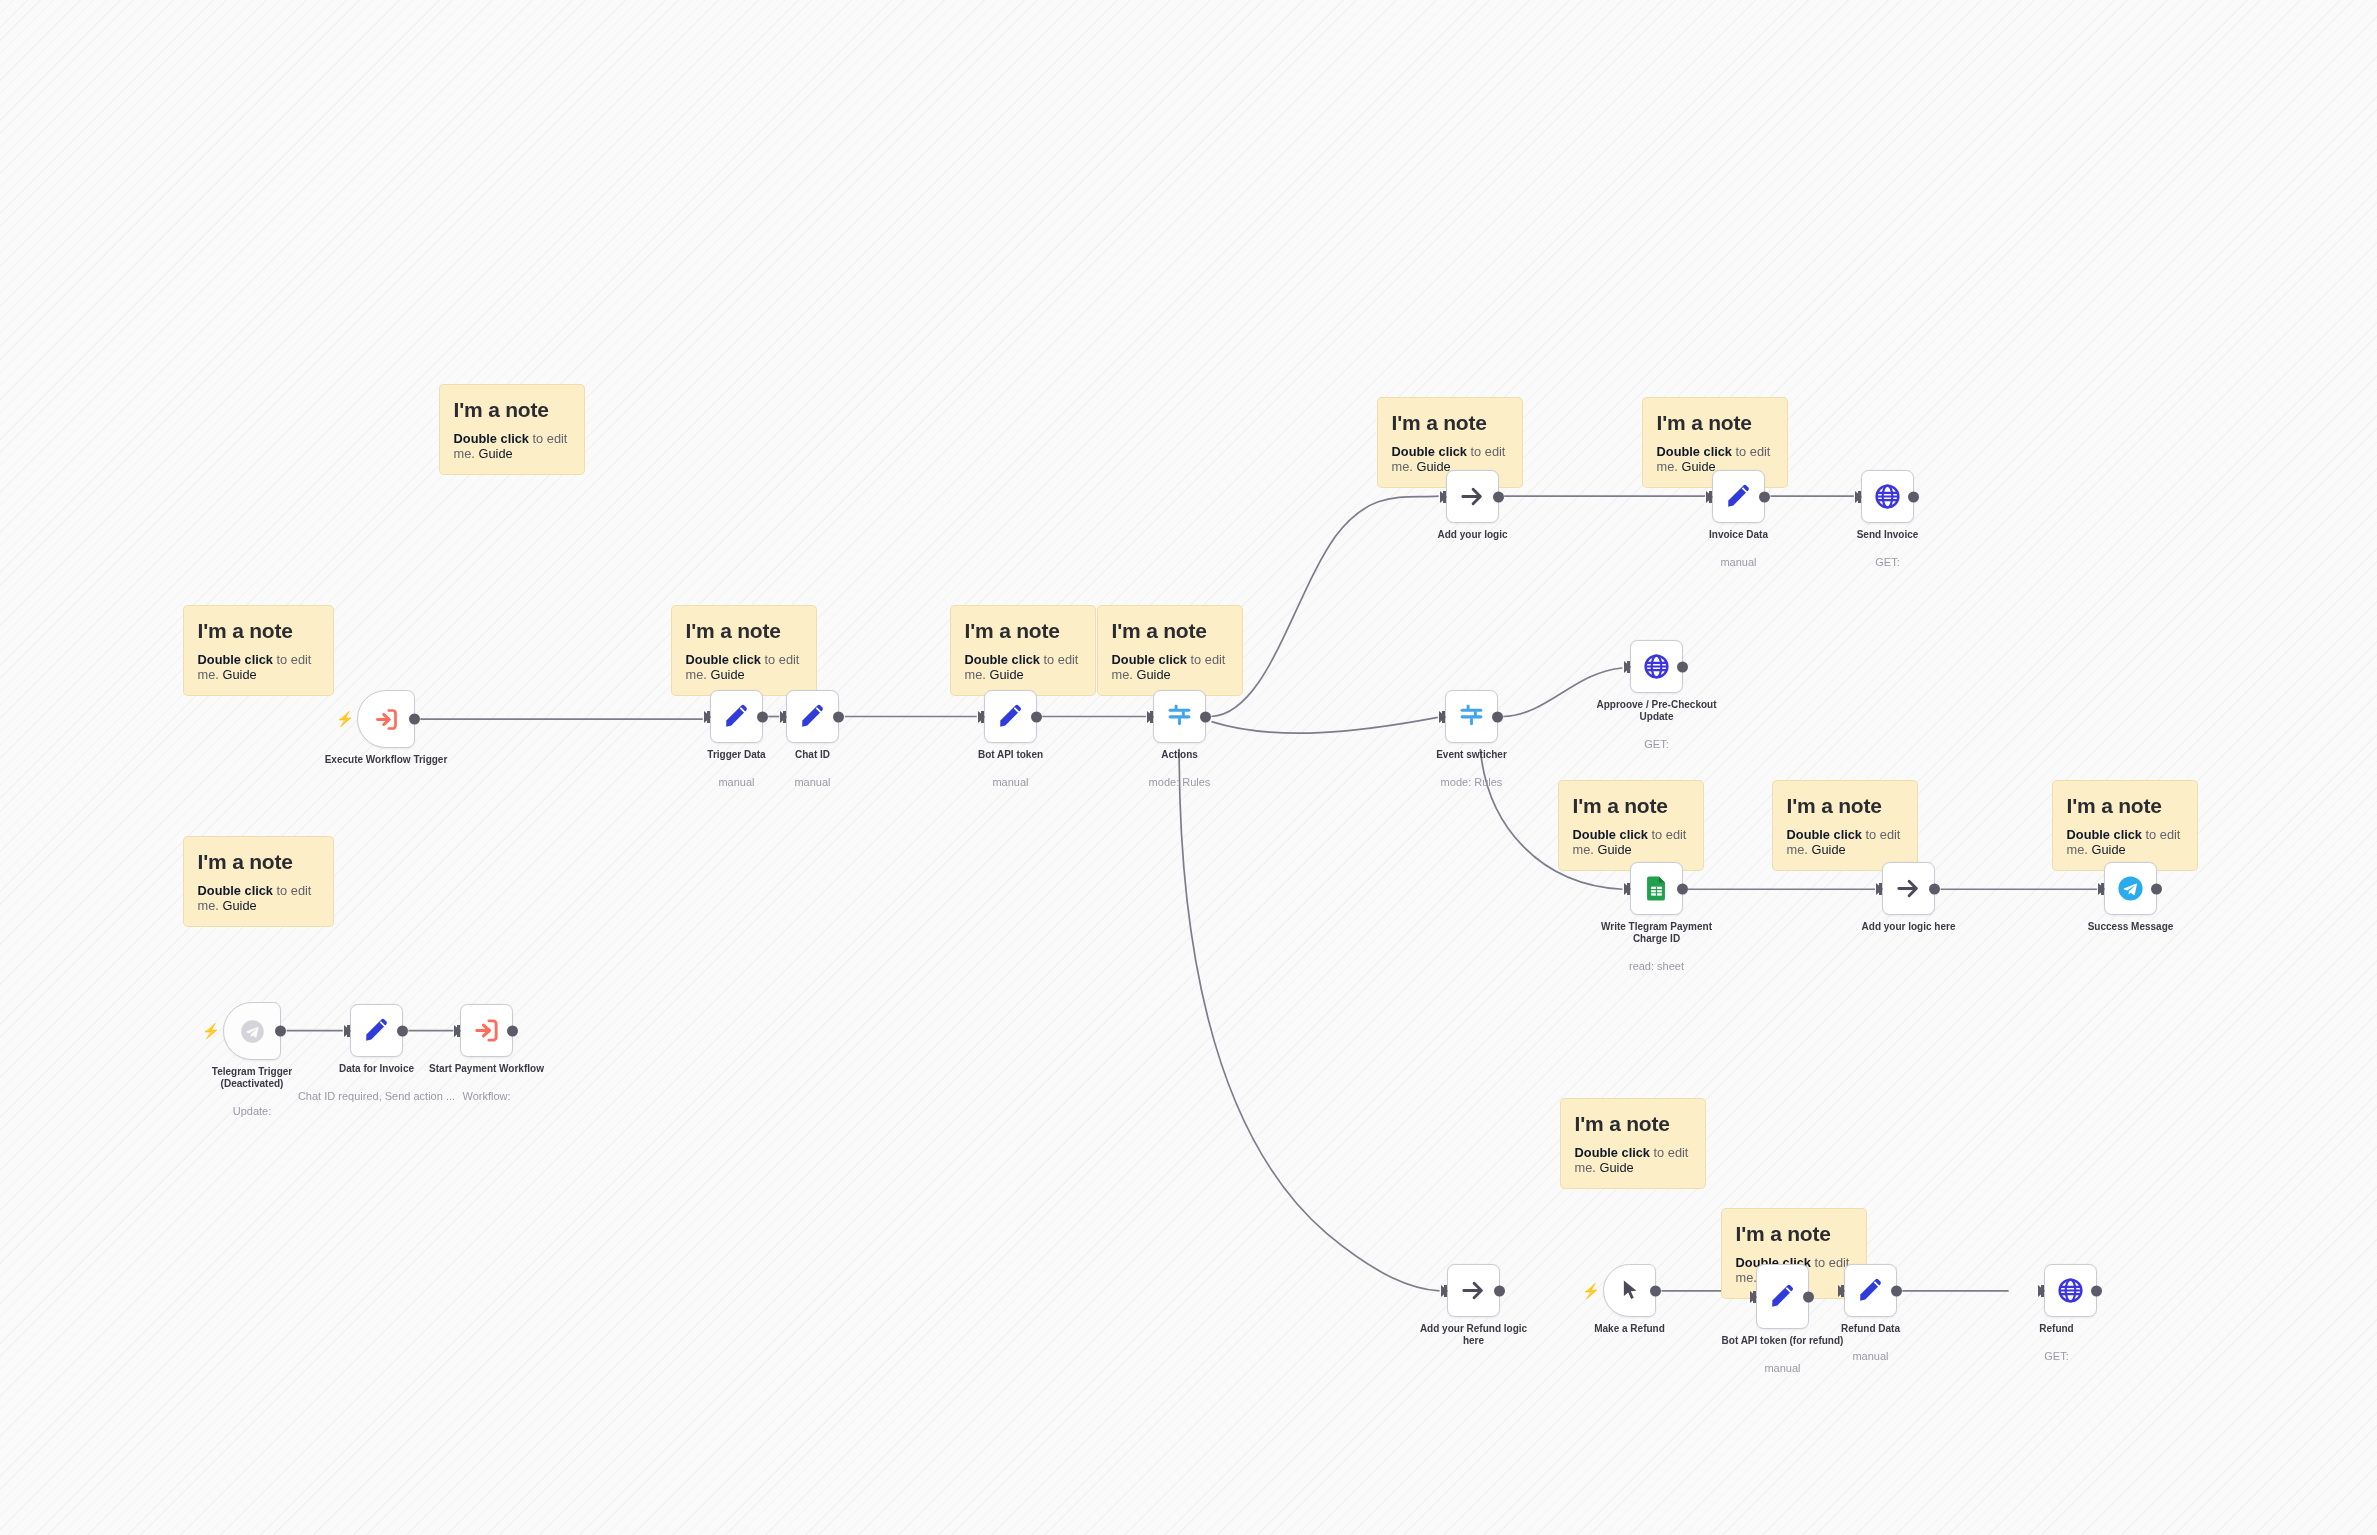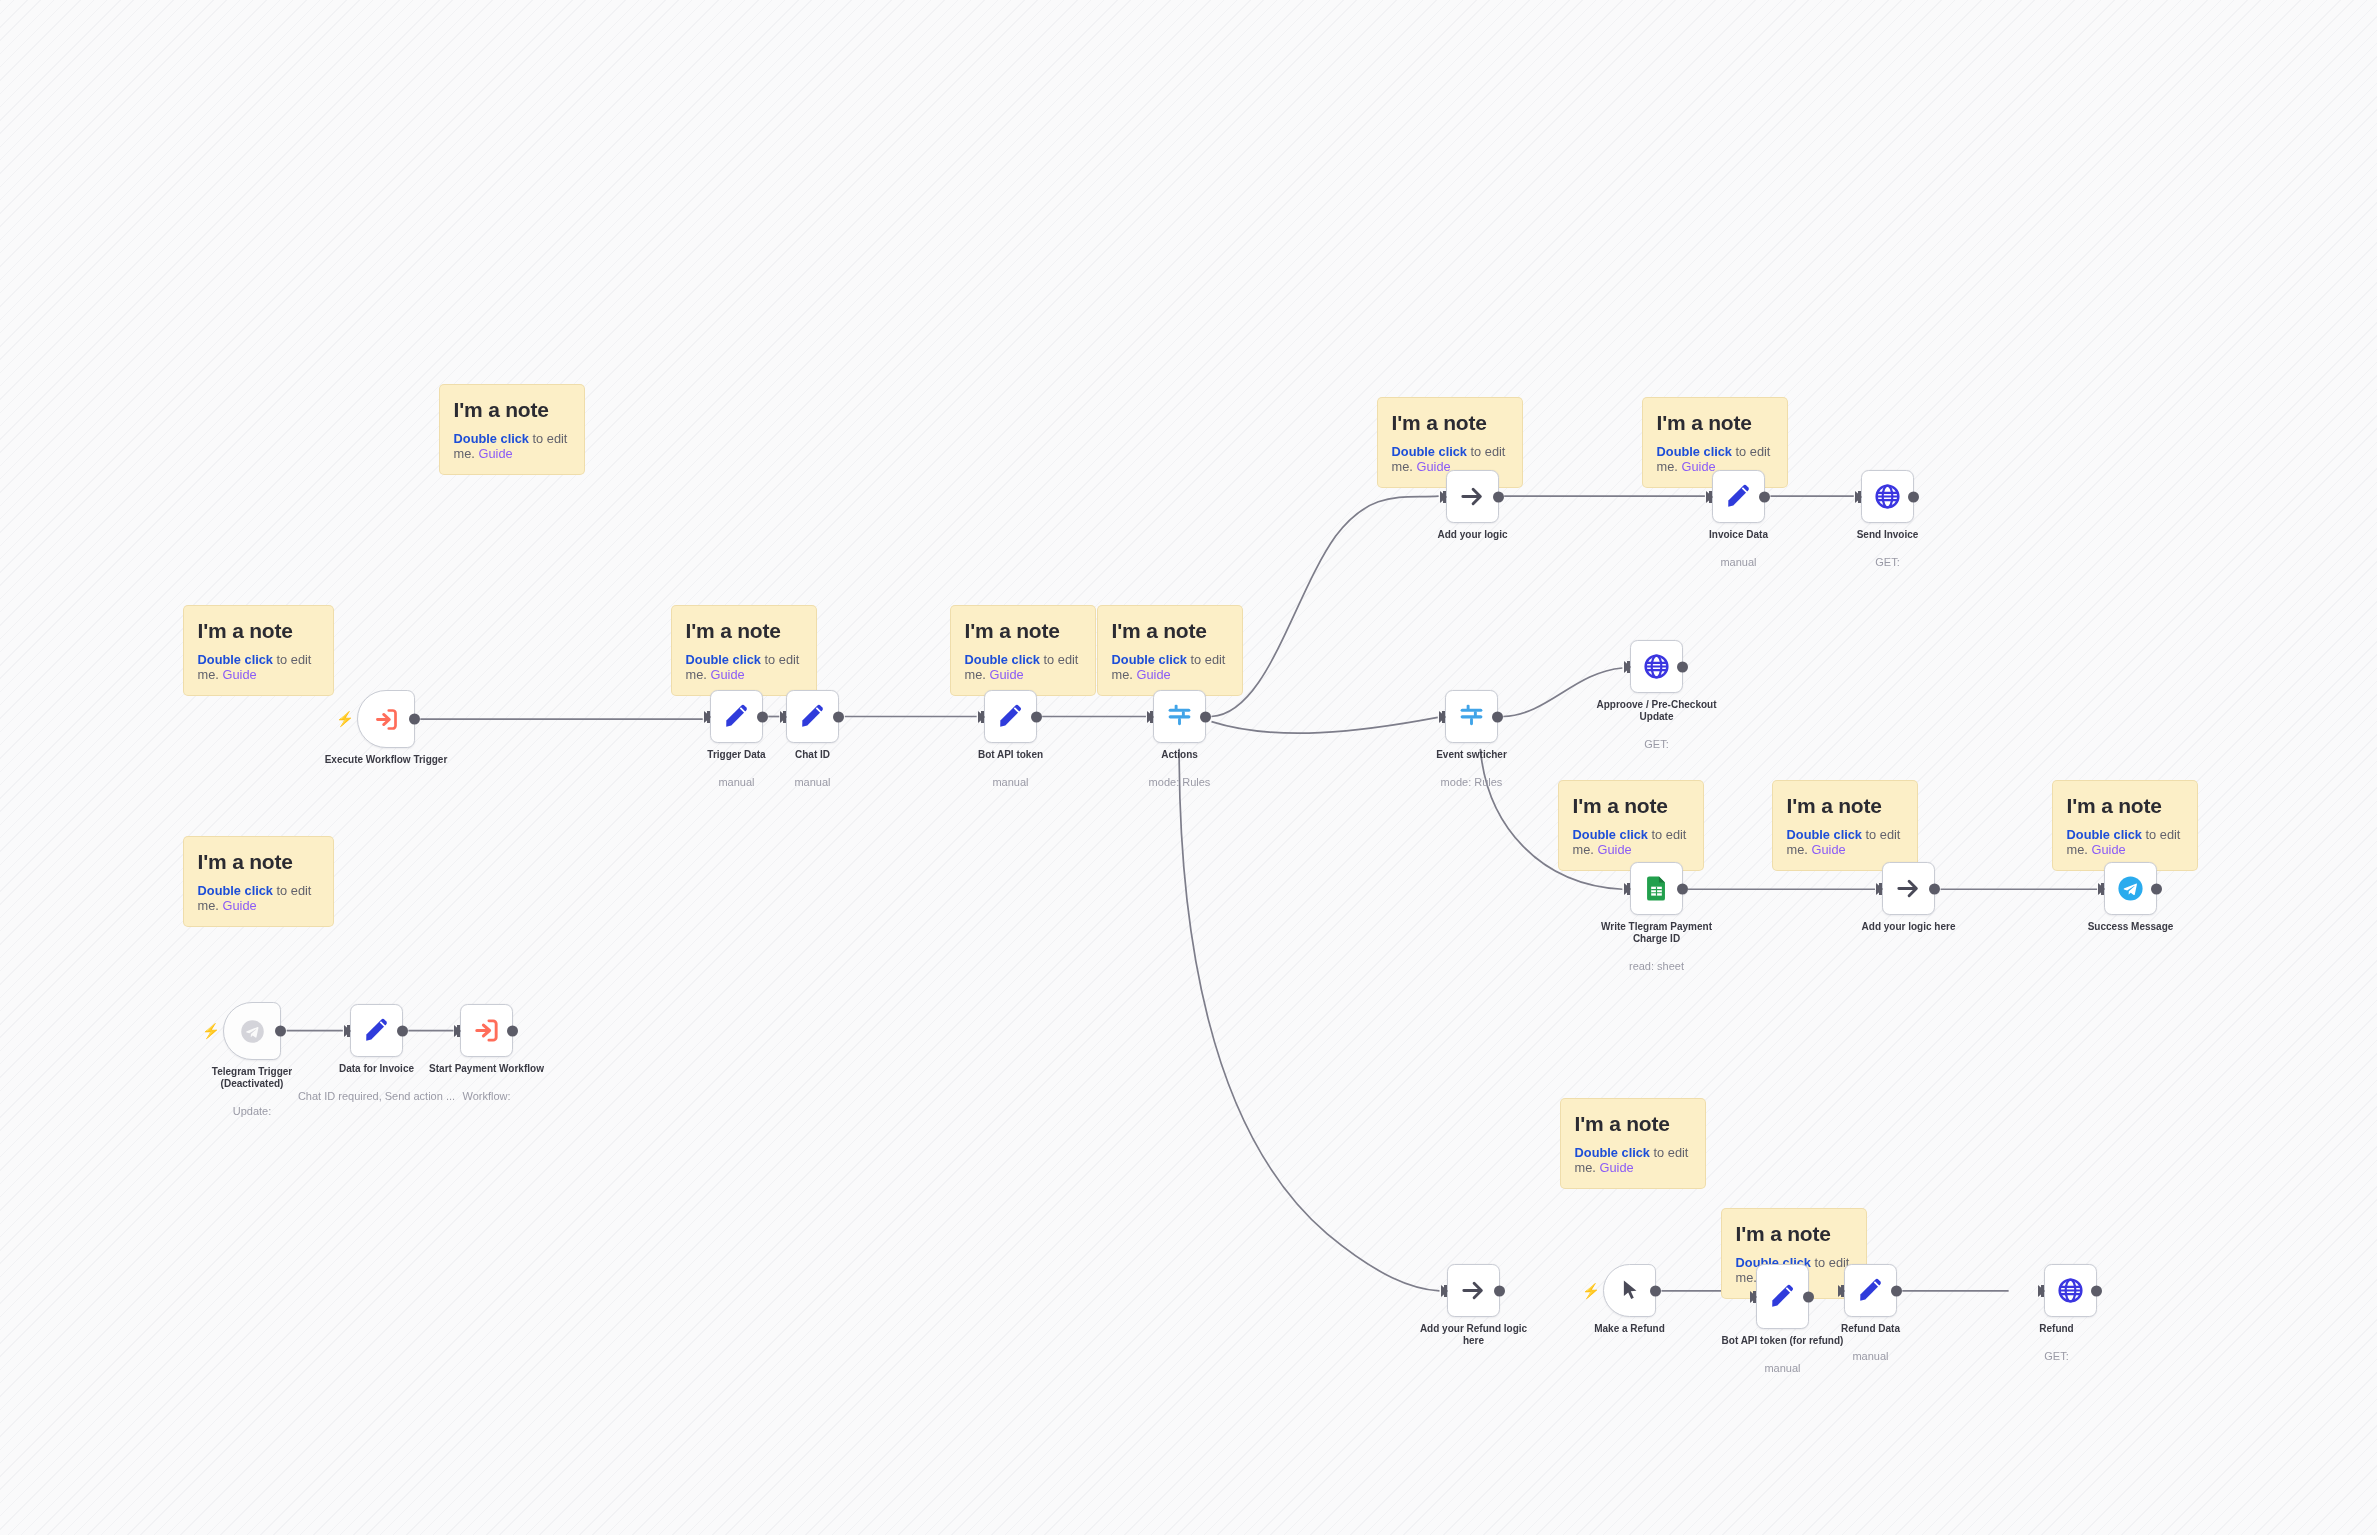--- a/index.html
+++ b/index.html
@@ -23,22 +23,22 @@
   .note{
     position:absolute;background:#FCEFC7;border-radius:5.1px;
     box-sizing:border-box;padding:13.6px 13.6px 8.5px 13.6px;z-index:1;
     border:0.9px solid rgba(216,190,120,0.35);
   }
   .note-title{
     font-size:21px;font-weight:bold;color:#2b2b32;letter-spacing:-0.2px;
     line-height:1.05;margin:0 0 10.2px 0;
   }
   .note-sub{font-size:12.8px;color:#62626c;line-height:1.2;margin:0;}
-  .note-sub b{color:#1d4ed8;font-weight:bold;}
-  .note-sub .lnk{color:#8b5cf6;}
+  .note-sub b{color:#0f172a;font-weight:bold;}
+  .note-sub .lnk{color:#0f172a;}
 
   
   .node{position:absolute;z-index:3;}
   .nbox{
     position:relative;width:100%;height:100%;
     background:#ffffff;border:1.4px solid #c9ccd4;border-radius:7.7px;
     display:flex;align-items:center;justify-content:center;
     box-shadow:0 0.9px 1.7px rgba(30,35,60,0.07);
     box-sizing:border-box;
   }

